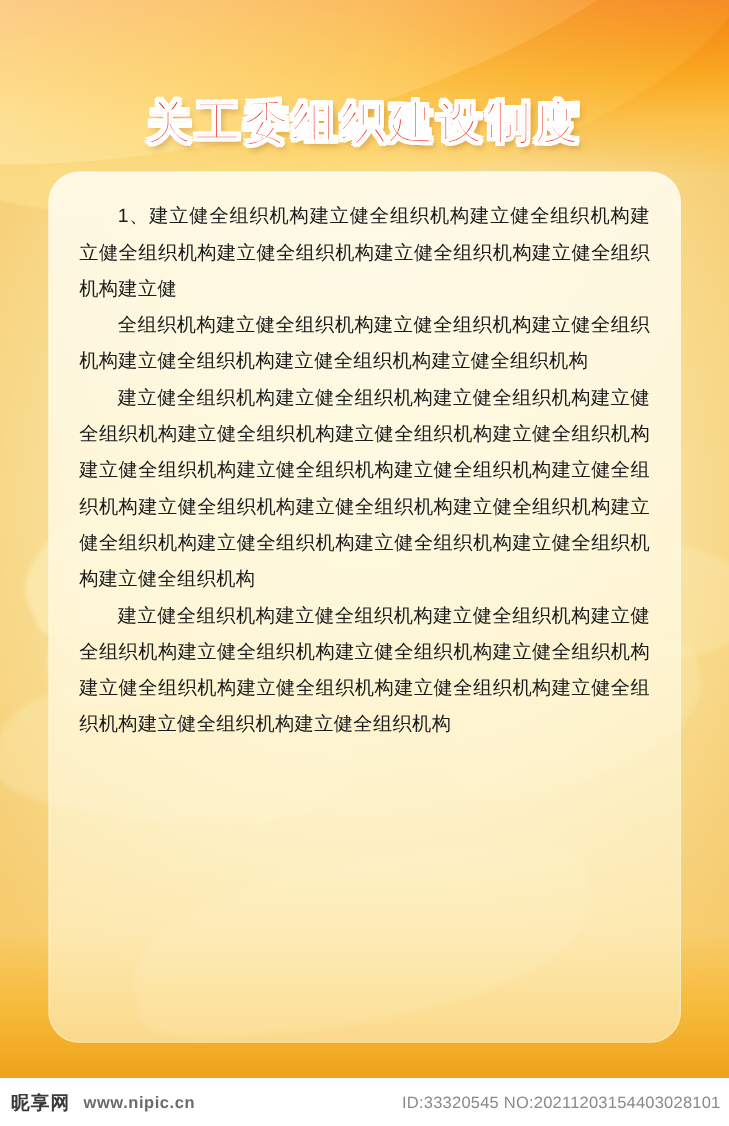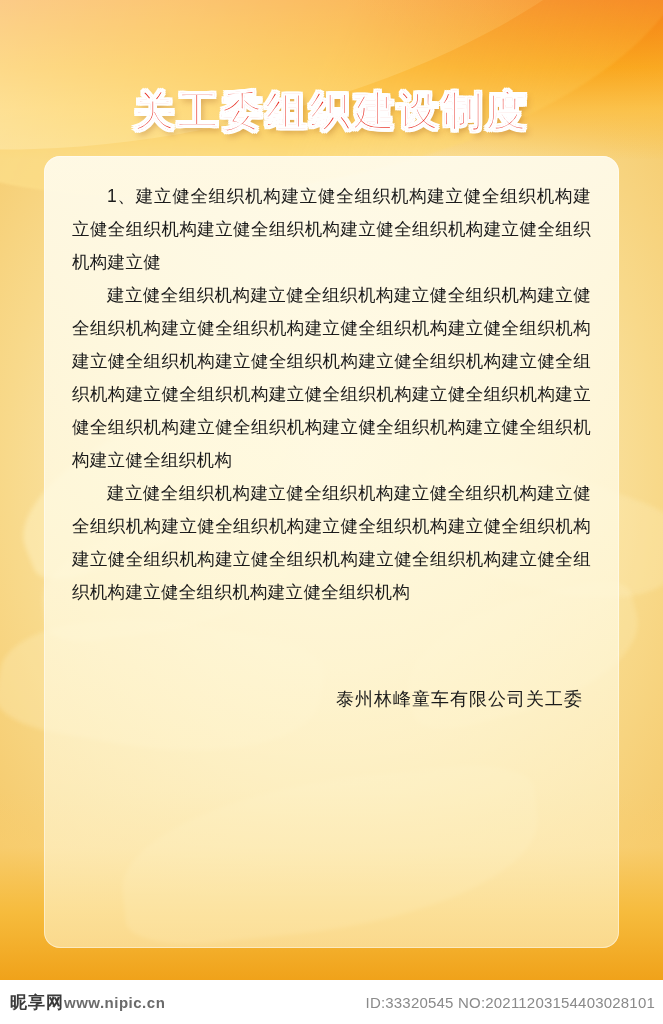--- a/index.html
+++ b/index.html
@@ -105,21 +105,21 @@
     z-index: 5;
   }
 
   
   .card {
     position: absolute;
     left: 44px;
     top: 156px;
     width: 575px;
     height: 792px;
-    border-radius: 16px;
+    border-radius: 28px;
     background: linear-gradient(180deg, rgba(255,252,238,0.90) 0%, rgba(255,250,226,0.80) 45%, rgba(255,243,200,0.62) 100%);
     box-shadow: 0 0 0 1px rgba(255,255,255,0.45) inset;
     z-index: 4;
   }
   .card-inner {
     padding: 24px 28px 0 28px;
     box-sizing: border-box;
     height: 100%;
   }
   .para {
@@ -156,21 +156,21 @@
     left: 0; right: 0; bottom: 0;
     height: 44px;
     background: #ffffff;
     display: flex;
     align-items: center;
     z-index: 10;
   }
   .footer-left {
     display: flex;
     align-items: center;
-    gap: 0;
+    gap: 12px;
     padding-left: 10px;
   }
   .logo-mark {
     font-size: 17px;
     color: #3a3a3a;
     letter-spacing: 1px;
     font-weight: bold;
   }
   .logo-url {
     font-size: 15px;
@@ -208,26 +208,26 @@
   <div class="petal p3"></div>
   <div class="petal p4"></div>
   <div class="petal p5"></div>
   <div class="petal p6"></div>
 
   <div class="title">关工委组织建设制度</div>
 
   <div class="card">
     <div class="card-inner">
       <p class="para indent">1、建立健全组织机构建立健全组织机构建立健全组织机构建立健全组织机构建立健全组织机构建立健全组织机构建立健全组织机构建立健</p>
+      <p class="para indent">全组织机构建立健全组织机构建立健全组织机构建立健全组织机构建立健全组织机构建立健全组织机构建立健全组织机构</p>
       <p class="para indent">建立健全组织机构建立健全组织机构建立健全组织机构建立健全组织机构建立健全组织机构建立健全组织机构建立健全组织机构建立健全组织机构建立健全组织机构建立健全组织机构建立健全组织机构建立健全组织机构建立健全组织机构建立健全组织机构建立健全组织机构建立健全组织机构建立健全组织机构建立健全组织机构建立健全组织机构</p>
 
 
       <p class="para indent">建立健全组织机构建立健全组织机构建立健全组织机构建立健全组织机构建立健全组织机构建立健全组织机构建立健全组织机构建立健全组织机构建立健全组织机构建立健全组织机构建立健全组织机构建立健全组织机构建立健全组织机构</p>
 
-      <div class="signature">泰州林峰童车有限公司关工委</div>
     </div>
   </div>
 
   <div class="footer">
     <div class="footer-left">
       <span class="logo-mark">昵享网</span>
       <span class="logo-url">www.nipic.cn</span>
     </div>
     <div class="footer-right">ID:33320545 NO:20211203154403028101</div>
   </div>

